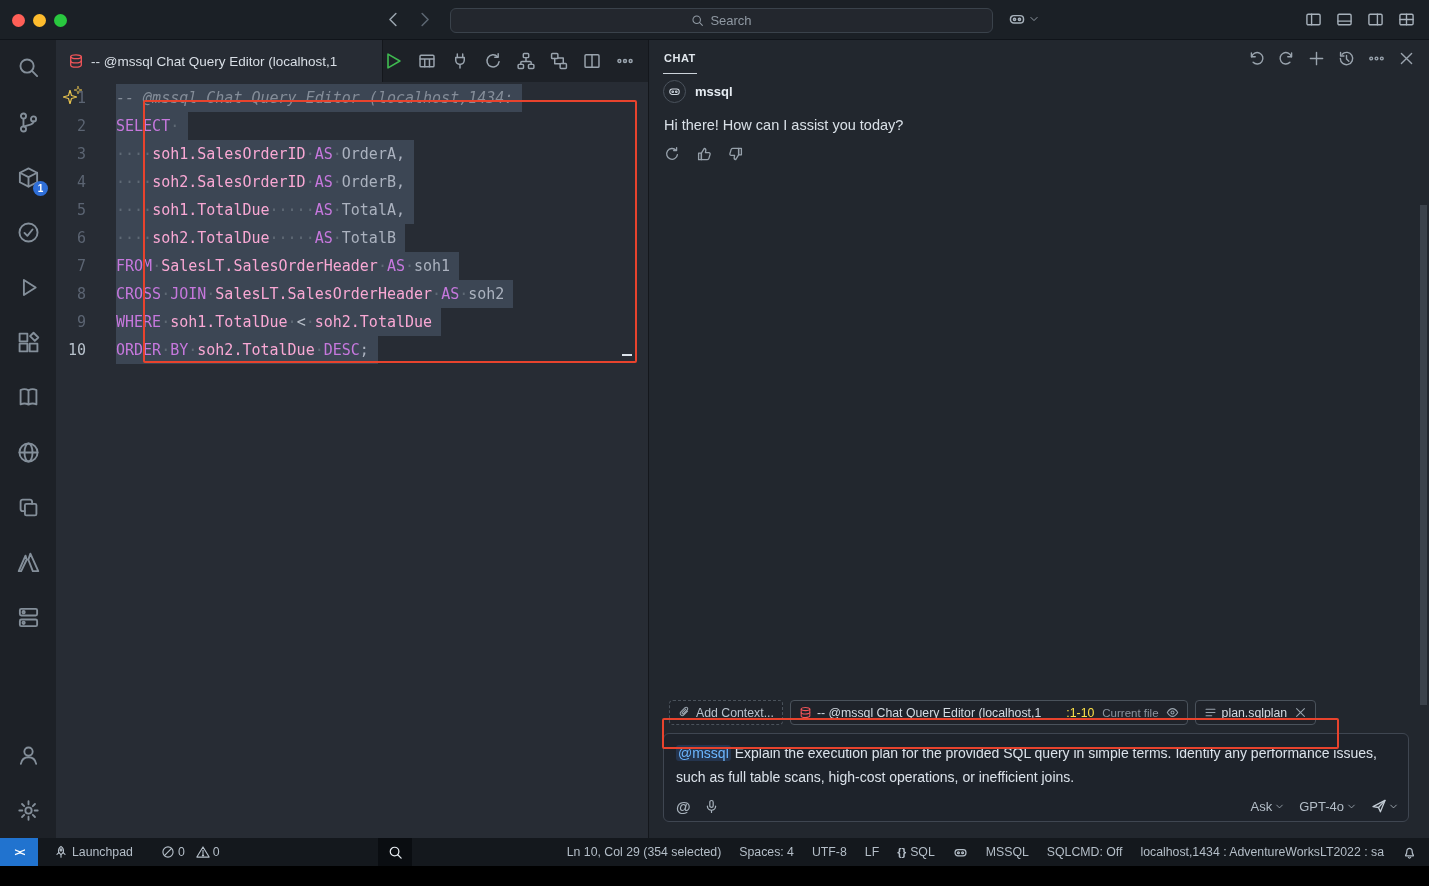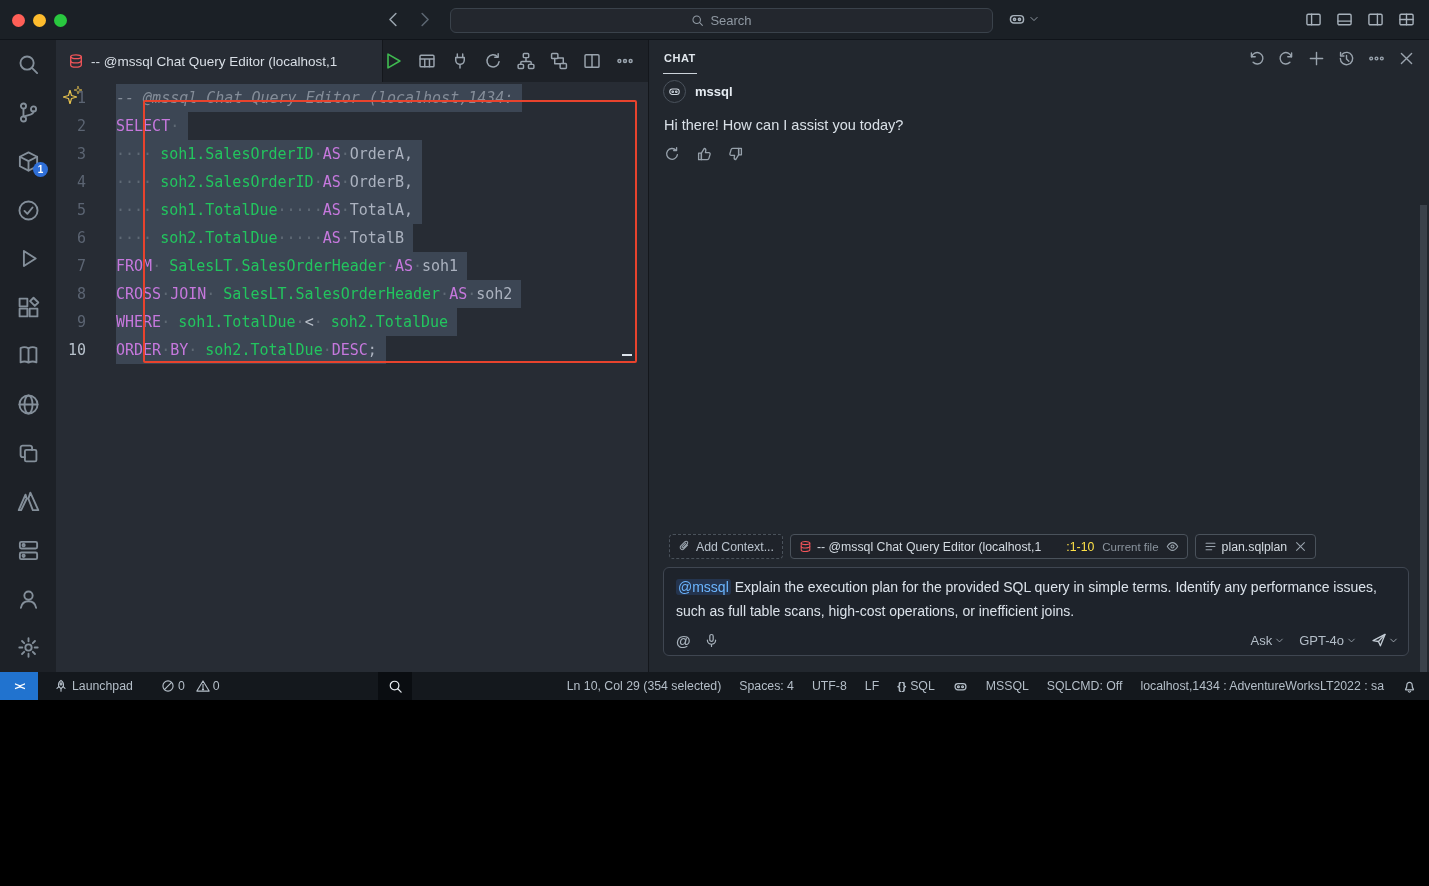--- a/index.html
+++ b/index.html
@@ -1,18 +1,18 @@
 <!DOCTYPE html>
 <html><head>
 <meta charset="utf-8">
 <style>
   * { margin:0; padding:0; box-sizing:border-box; }
   html,body { width:1429px; height:886px; background:#000; }
   body { font-family:"Liberation Sans", sans-serif; overflow:hidden; }
-  .window { position:relative; width:1429px; height:700px; background:#272c34; overflow:hidden; }
+  .window { position:relative; width:1429px; height:866px; background:#272c34; overflow:hidden; }
 
   
   svg.ic { width:16px; height:16px; fill:none; stroke:currentColor; stroke-width:1.3; stroke-linecap:round; stroke-linejoin:round; flex:none; }
 
   
   .titlebar { position:absolute; left:0; top:0; width:100%; height:40px; background:#1b2026; border-bottom:1px solid #10141a; z-index:10; }
   .traffic { position:absolute; left:12px; top:14px; display:flex; gap:8px; }
   .tl { width:13px; height:13px; border-radius:50%; display:inline-block; }
   .tl.red{ background:#ff5f57; } .tl.yellow{ background:#febc2e; } .tl.green{ background:#29c83f; }
   .nav-arrows { position:absolute; left:384px; top:10px; display:flex; gap:12px; color:#9aa4ae; }
@@ -47,21 +47,21 @@
   .edit-toolbar .run { color:#3fb950; width:20px; height:20px; }
 
   
   .editor-body { position:relative; flex:1; overflow:hidden; padding-top:2px; font-family:"DejaVu Sans Mono", monospace; }
   .code-row { display:flex; height:28px; white-space:pre; align-items:center; }
   .gutter { width:60px; padding-right:30px; flex:none; text-align:right; font-size:15px; color:#5b6472; }
   .gutter.active { color:#b7c1cb; }
   .code-text { font-size:15px; line-height:28px; }
   .code-text.sel { background:#3c4654; padding-right:9px; }
   .tk-kw { color:#c678dd; }
-  .tk-id { color:#22c55e;margin-left:8px; }
+  .tk-id { color:#f9a8d4; }
   .tk-pl { color:#abb2bf; }
   .tk-op { color:#b8bfc9; }
   .tk-comment { color:#848d99; font-style:italic; }
   .tk-ws { color:#5f6975; }
   .sparkle { position:absolute; left:7px; top:4px; width:22px; height:22px; color:#eac54f; }
   .sparkle .s1 { position:absolute; left:0; top:4px; width:14px; height:14px; }
   .sparkle .s2 { position:absolute; left:11px; top:0; width:8px; height:8px; }
   .cursor-mark { position:absolute; left:566px; top:272px; width:10px; height:2px; background:#dbe2ea; }
 
   

